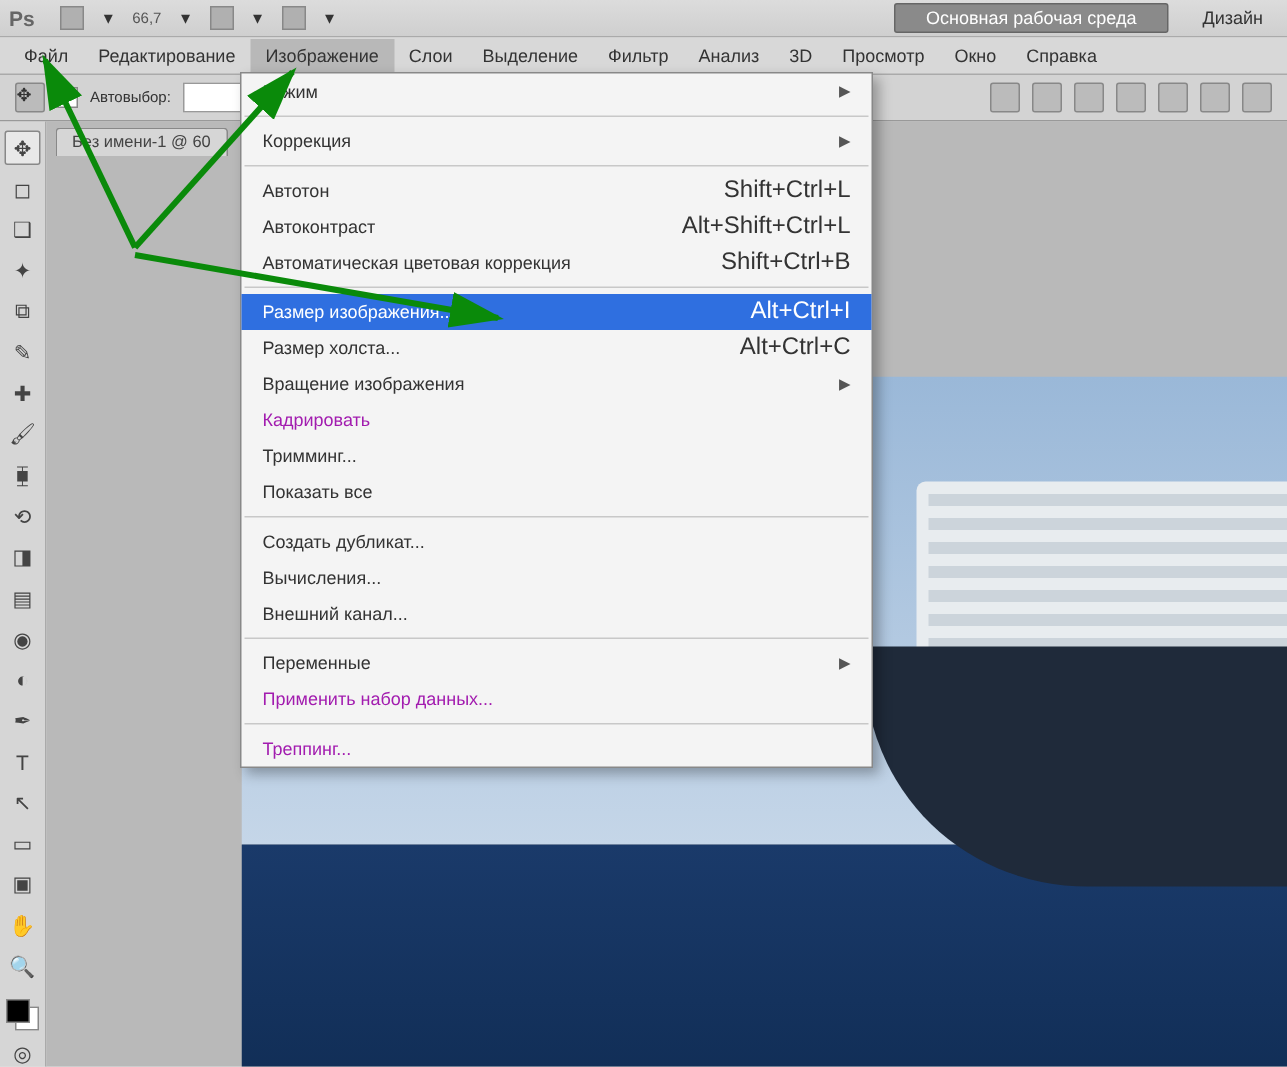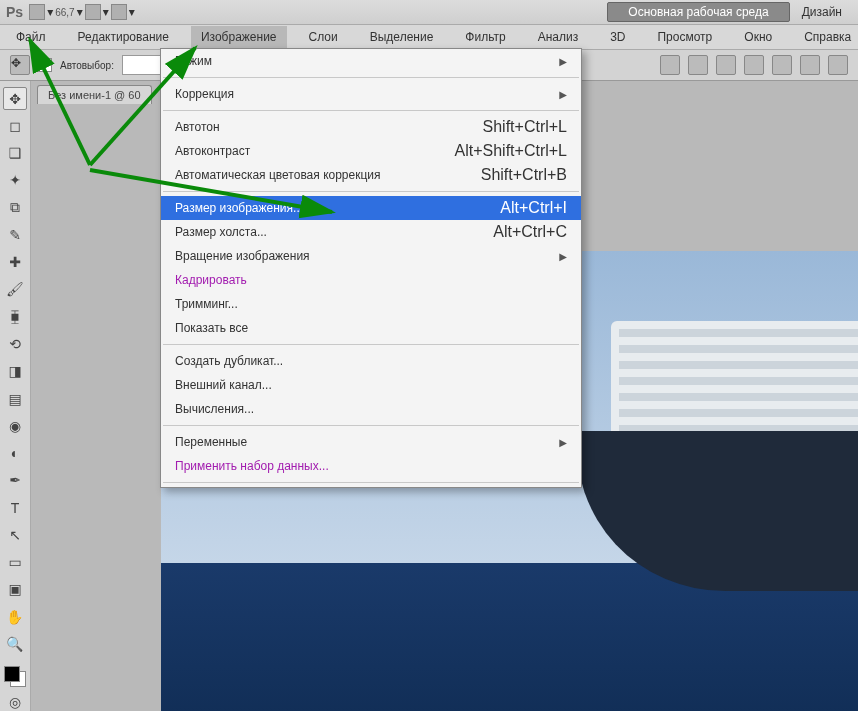--- a/index.html
+++ b/index.html
@@ -1,22 +1,22 @@
 <!DOCTYPE html>
 <html><head>
 <meta charset="utf-8">
 <style>
 html,body{margin:0;padding:0;font-family:"Segoe UI",Tahoma,sans-serif;font-size:12px;background:#ededed;color:#333;width:858px;height:711px;overflow:hidden}
-.topbar{height:24px;background:linear-gradient(#dcdcdc,#cfcfcf);border-bottom:1px solid #aaa;display:flex;align-items:center;padding:0 6px;gap:2px}
+.topbar{height:24px;background:linear-gradient(#dcdcdc,#cfcfcf);border-bottom:1px solid #aaa;display:flex;align-items:center;padding:0 6px;gap:13px}
 .topbar .ps{font-weight:bold;color:#666;font-size:14px;margin-right:4px}
 .topbar .zoom{font-size:10px;color:#555}
 .topbar .spacer{flex:1}
 .workspace-btn{background:#8a8a8a;color:#fff;border:1px solid #666;border-radius:2px;padding:2px 20px;font-size:12px}
 .design-btn{padding:2px 10px;font-weight:normal}
-.menubar{height:24px;background:#d8d8d8;border-bottom:1px solid #aaa;display:flex;align-items:center;padding:0 6px;gap:12px}
+.menubar{height:24px;background:#d8d8d8;border-bottom:1px solid #aaa;display:flex;align-items:center;padding:0 6px;gap:0}
 .menubar .mitem{padding:4px 10px;cursor:default}
 .menubar .mitem.active{background:#b8b8b8}
 .optionsbar{height:30px;background:#d3d3d3;border-bottom:1px solid #999;display:flex;align-items:center;padding:0 10px;gap:8px}
 .optionsbar .chk{width:12px;height:12px;border:1px solid #888;background:#fff;display:inline-block}
 .optionsbar .label{font-size:10px}
 .optionsbar .dd{width:90px;height:18px;background:#fff;border:1px solid #999}
 .optionsbar .sep{flex:1}
 .toolbar-icon{width:18px;height:18px;background:#bbb;border:1px solid #888;border-radius:2px}
 .main{display:flex;height:633px}
 .toolbox{width:30px;background:#d6d6d6;border-right:1px solid #aaa;display:flex;flex-direction:column;align-items:center;padding-top:6px;gap:4px}
@@ -176,34 +176,37 @@
       <span>Тримминг...</span>
     </div>
     <div class="row">
       <span>Показать все</span>
     </div>
     <div class="sep"></div>
     <div class="row">
       <span>Создать дубликат...</span>
     </div>
     <div class="row">
+      <span>Вычисления...</span>
+    </div>
+    <div class="row">
       <span>Внешний канал...</span>
-    </div>
-    <div class="row">
-      <span>Вычисления...</span>
     </div>
     <div class="sep"></div>
     <div class="row">
       <span>Переменные</span>
       <span class="submenu-arrow">▶</span>
     </div>
     <div class="row disabled">
       <span>Применить набор данных...</span>
     </div>
     <div class="sep"></div>
+    <div class="row disabled">
+      <span>Треппинг...</span>
+    </div>
   </div>
 
 <svg class="arrows">
   <defs>
     <marker id="ah" markerWidth="10" markerHeight="10" refX="8" refY="3" orient="auto">
       <path d="M0,0 L9,3 L0,6 Z" fill="#0a8a0a"></path>
     </marker>
   </defs>
   <line x1="90" y1="165" x2="30" y2="40" stroke="#0a8a0a" stroke-width="4" marker-end="url(#ah)"></line>
   <line x1="90" y1="165" x2="195" y2="48" stroke="#0a8a0a" stroke-width="4" marker-end="url(#ah)"></line>

